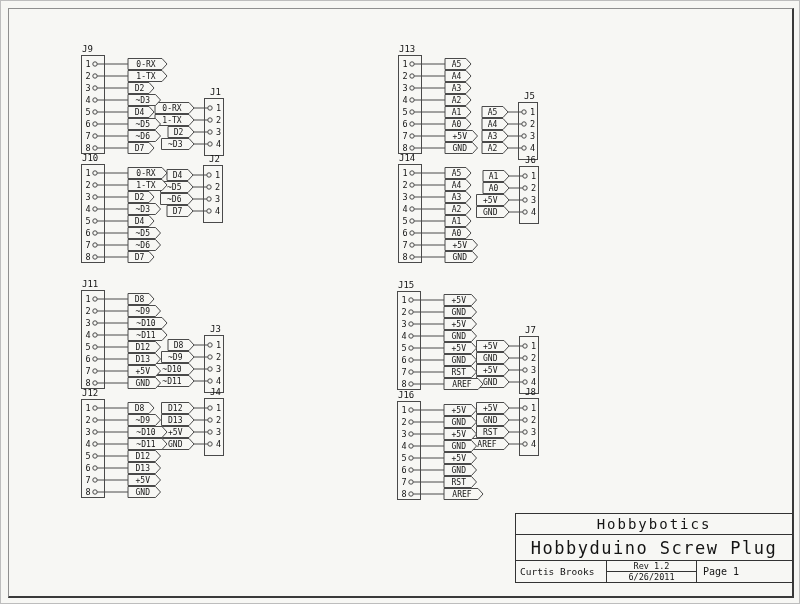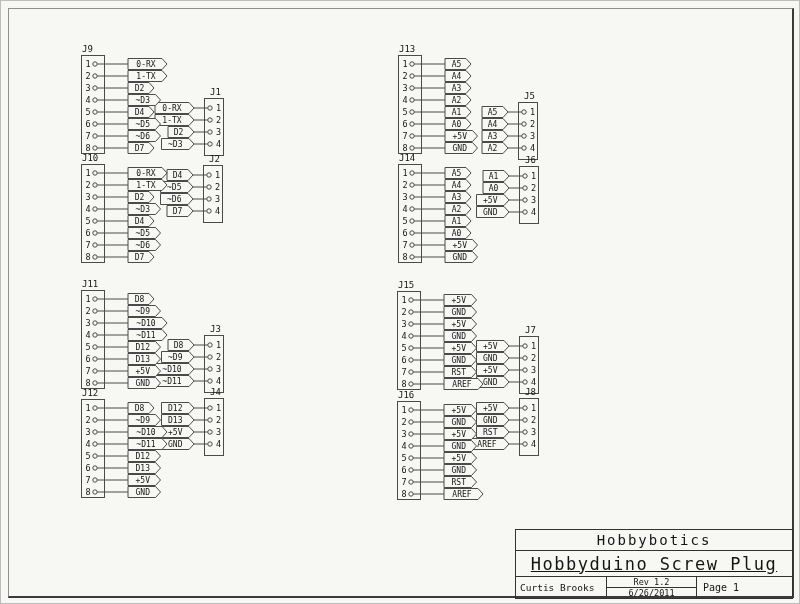--- a/index.html
+++ b/index.html
@@ -14,33 +14,33 @@
     position:absolute; left:7px; top:7px; width:786px; height:590px;
     box-sizing:border-box;
     border-top:1px solid #8f8f8f; border-left:1px solid #8f8f8f;
     border-right:2px solid #3a3a3a; border-bottom:2px solid #3a3a3a;
     background:transparent;
   }
   svg#schematic { position:absolute; left:0; top:0; }
   svg text { font-family:"DejaVu Sans Mono", monospace; }
 
   .tb {
-    position:absolute; left:514px; top:528px; width:278px; height:70px;
+    position:absolute; left:514px; top:512px; width:278px; height:70px;
     box-sizing:border-box; border:1px solid #333; color:#141414;
     display:flex; flex-direction:column; background:transparent;
   }
   .tb-company {
     height:21px; border-bottom:1px solid #333; box-sizing:border-box;
     display:flex; align-items:center; justify-content:center;
     font-size:14px; letter-spacing:2px; white-space:nowrap;
   }
   .tb-title {
     height:26px; border-bottom:1px solid #333; box-sizing:border-box;
     display:flex; align-items:center; justify-content:center;
-    font-size:17px; letter-spacing:1.5px; white-space:nowrap;text-decoration:underline;
+    font-size:17px; letter-spacing:1.5px; white-space:nowrap;
   }
   .tb-bottom { flex:1; display:flex; }
   .tb-author {
     width:91px; border-right:1px solid #333; box-sizing:border-box;
     display:flex; align-items:center; padding-left:4px;
     font-size:9.5px; white-space:nowrap;text-align:right;
   }
   .tb-revdate {
     width:90px; border-right:1px solid #333; box-sizing:border-box;
     display:flex; flex-direction:column; font-size:8.5px; text-align:center;

